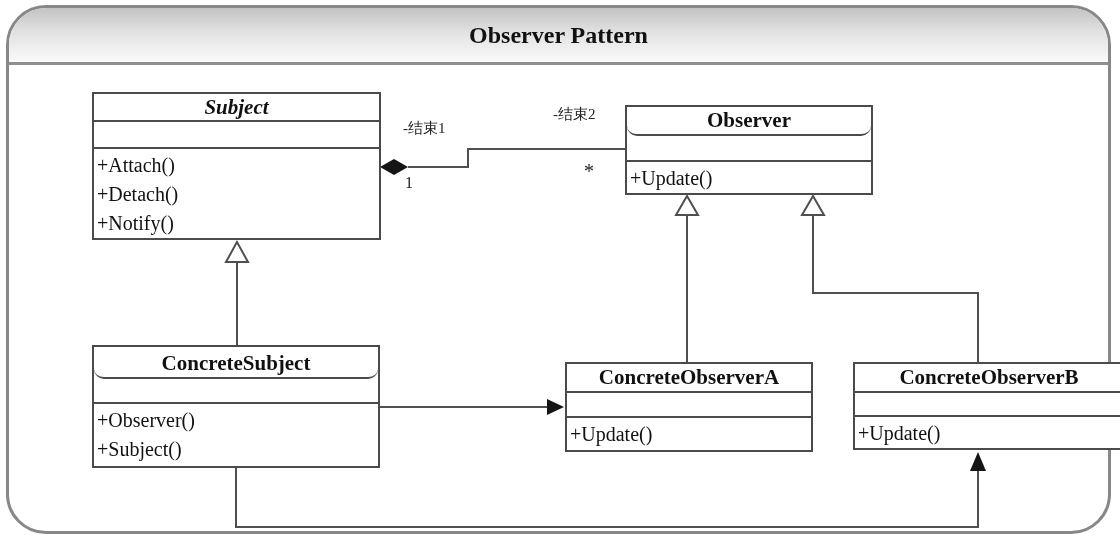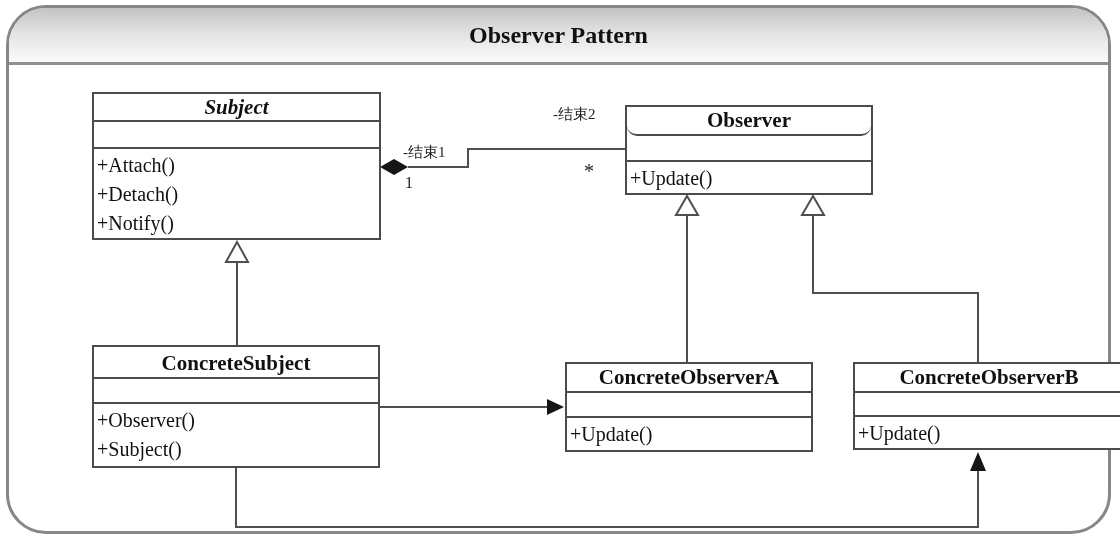--- a/index.html
+++ b/index.html
@@ -98,21 +98,21 @@
 
   <div class="uml-class" style="left:625px;top:105px;width:248px;height:90px;">
     <div class="uml-name" style="height:29px;border-radius:10px;">Observer</div>
     <div class="uml-attrs" style="height:26px;"></div>
     <div class="uml-methods">
       <div class="m">+Update()</div>
     </div>
   </div>
 
   <div class="uml-class" style="left:92px;top:345px;width:288px;height:123px;">
-    <div class="uml-name" style="height:32px;line-height:32px;">ConcreteSubject</div>
+    <div class="uml-name" style="height:32px;line-height:32px;border-radius:10px;">ConcreteSubject</div>
     <div class="uml-attrs" style="height:25px;"></div>
     <div class="uml-methods">
       <div class="m">+Observer()</div>
       <div class="m">+Subject()</div>
     </div>
   </div>
 
   <div class="uml-class" style="left:565px;top:362px;width:248px;height:90px;">
     <div class="uml-name" style="height:29px;">ConcreteObserverA</div>
     <div class="uml-attrs" style="height:25px;"></div>
@@ -122,18 +122,18 @@
   </div>
 
   <div class="uml-class" style="left:853px;top:362px;width:272px;height:88px;">
     <div class="uml-name" style="height:29px;">ConcreteObserverB</div>
     <div class="uml-attrs" style="height:24px;"></div>
     <div class="uml-methods">
       <div class="m">+Update()</div>
     </div>
   </div>
 
-  <span class="edge-label" style="left:403px;top:119px;margin-top:24px;">-结束1</span>
+  <span class="edge-label" style="left:403px;top:119px;">-结束1</span>
   <span class="edge-label mult" style="left:405px;top:174px;">1</span>
   <span class="edge-label" style="left:542px;top:105px;margin-left:11px;">-结束2</span>
   <span class="edge-label mult star" style="left:584px;top:160px;">*</span>
 
 </div>
 
 </body></html>

